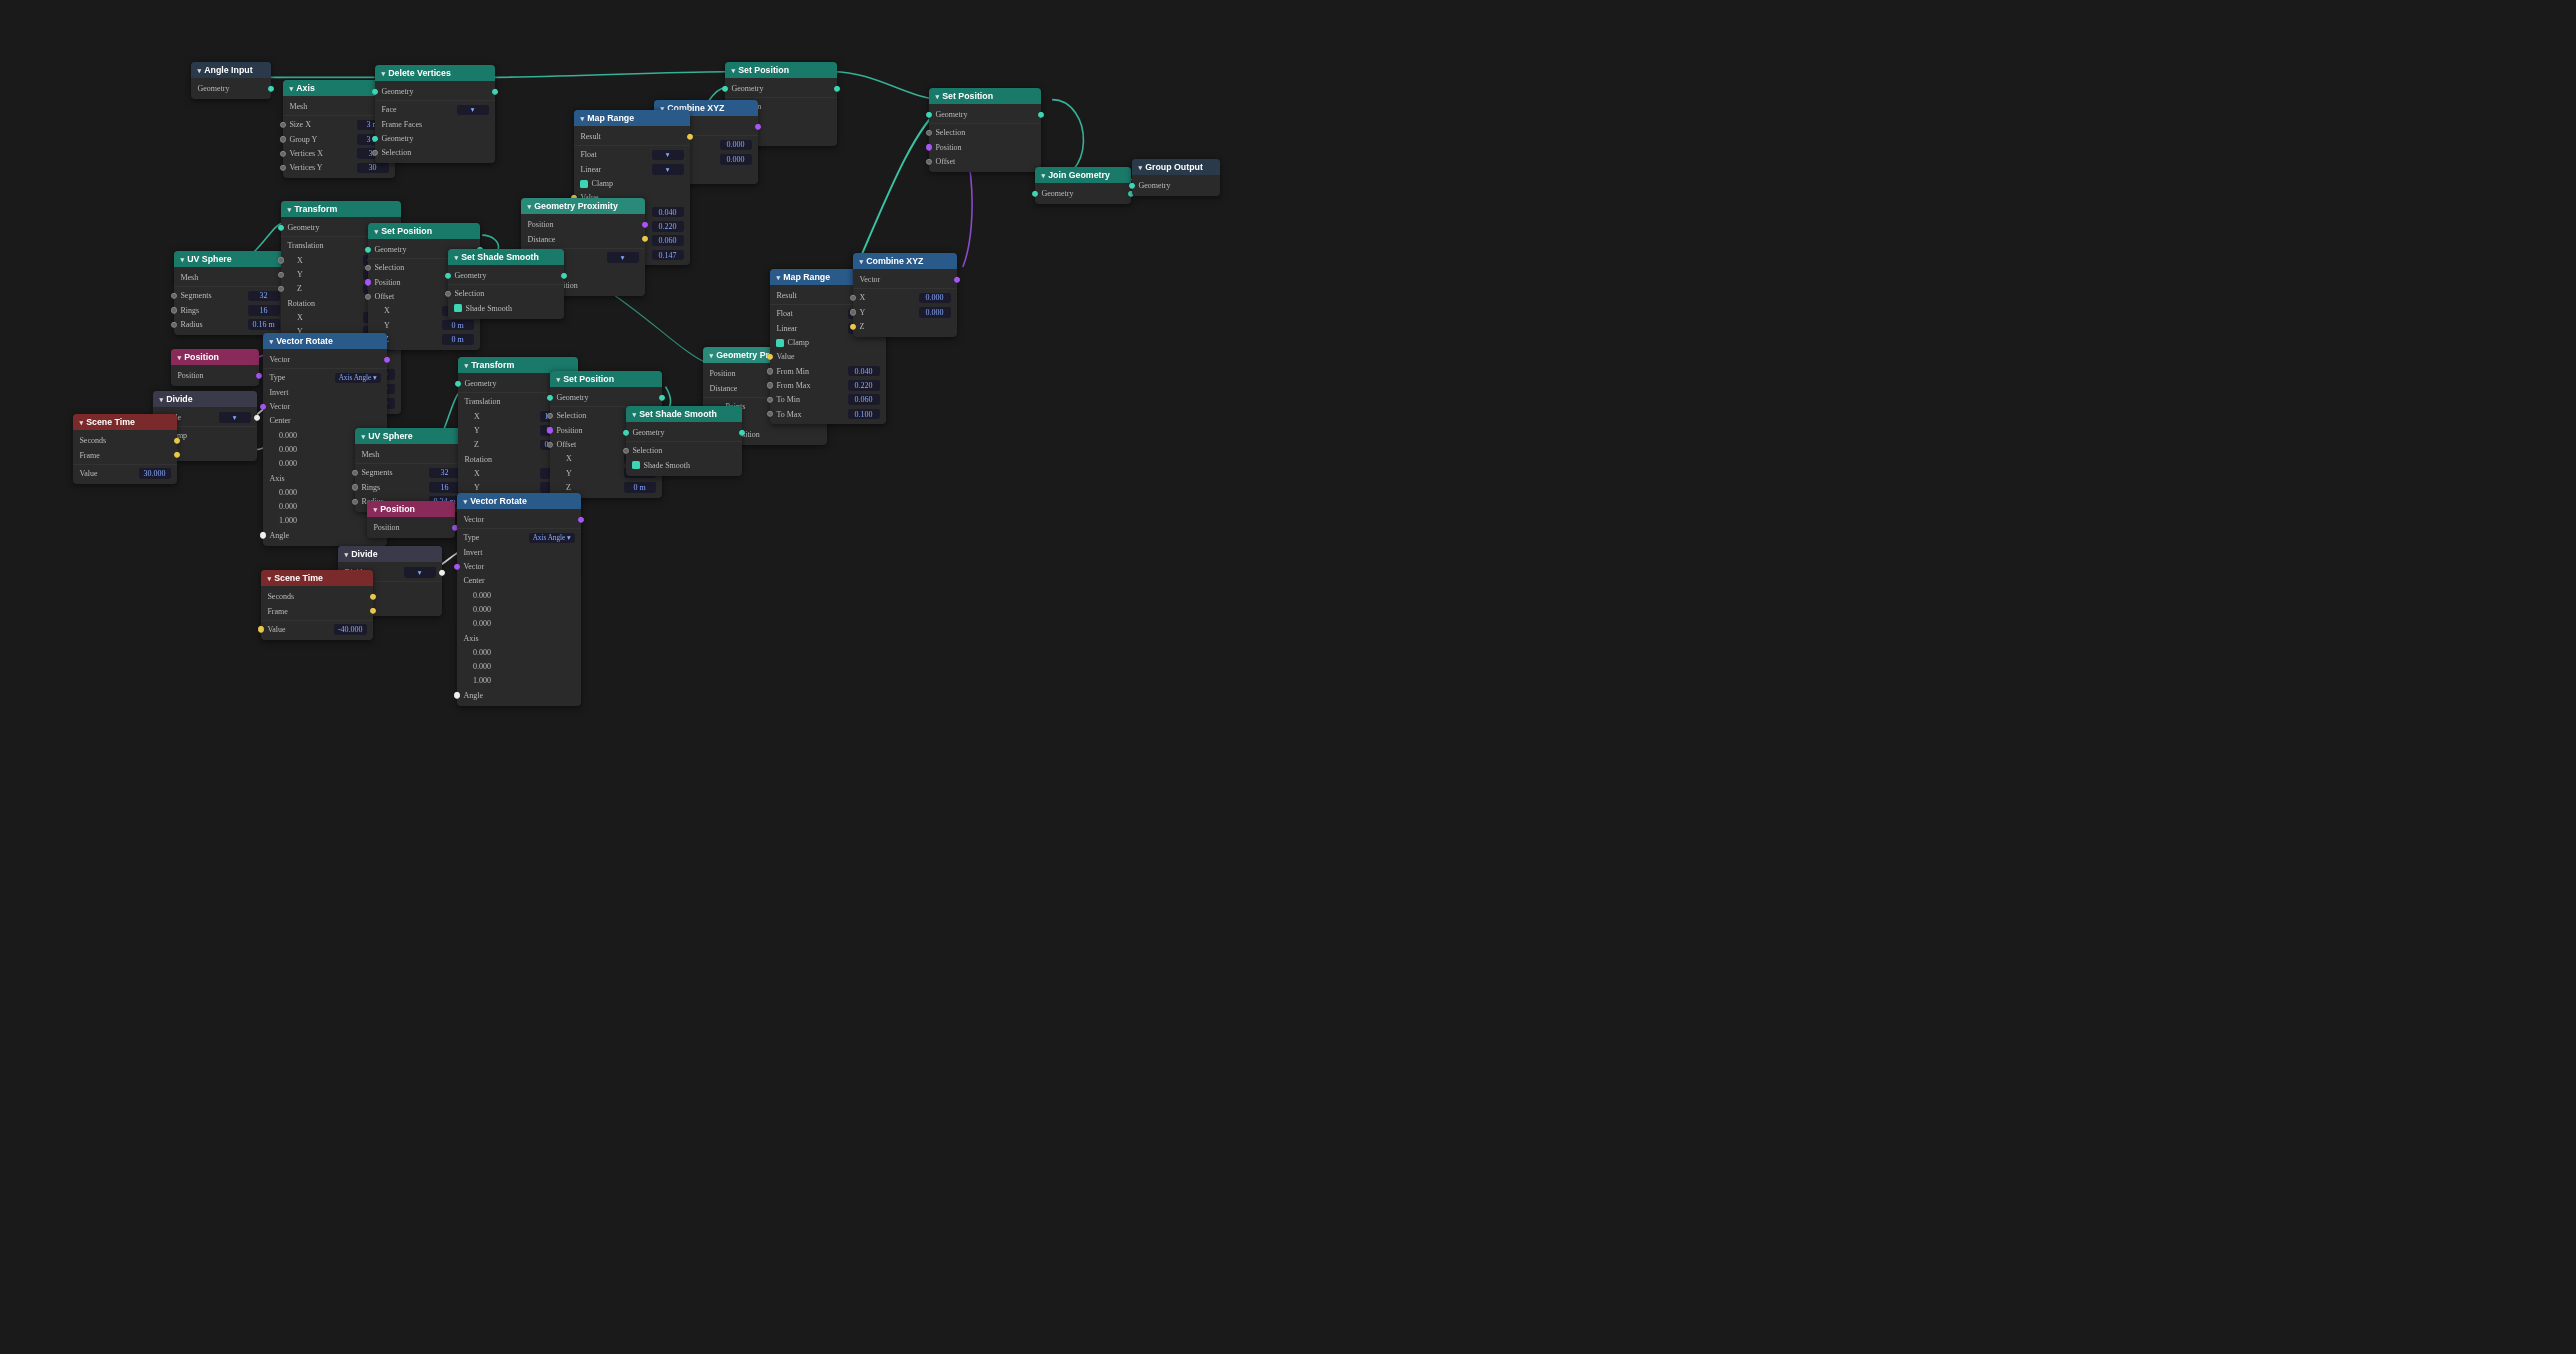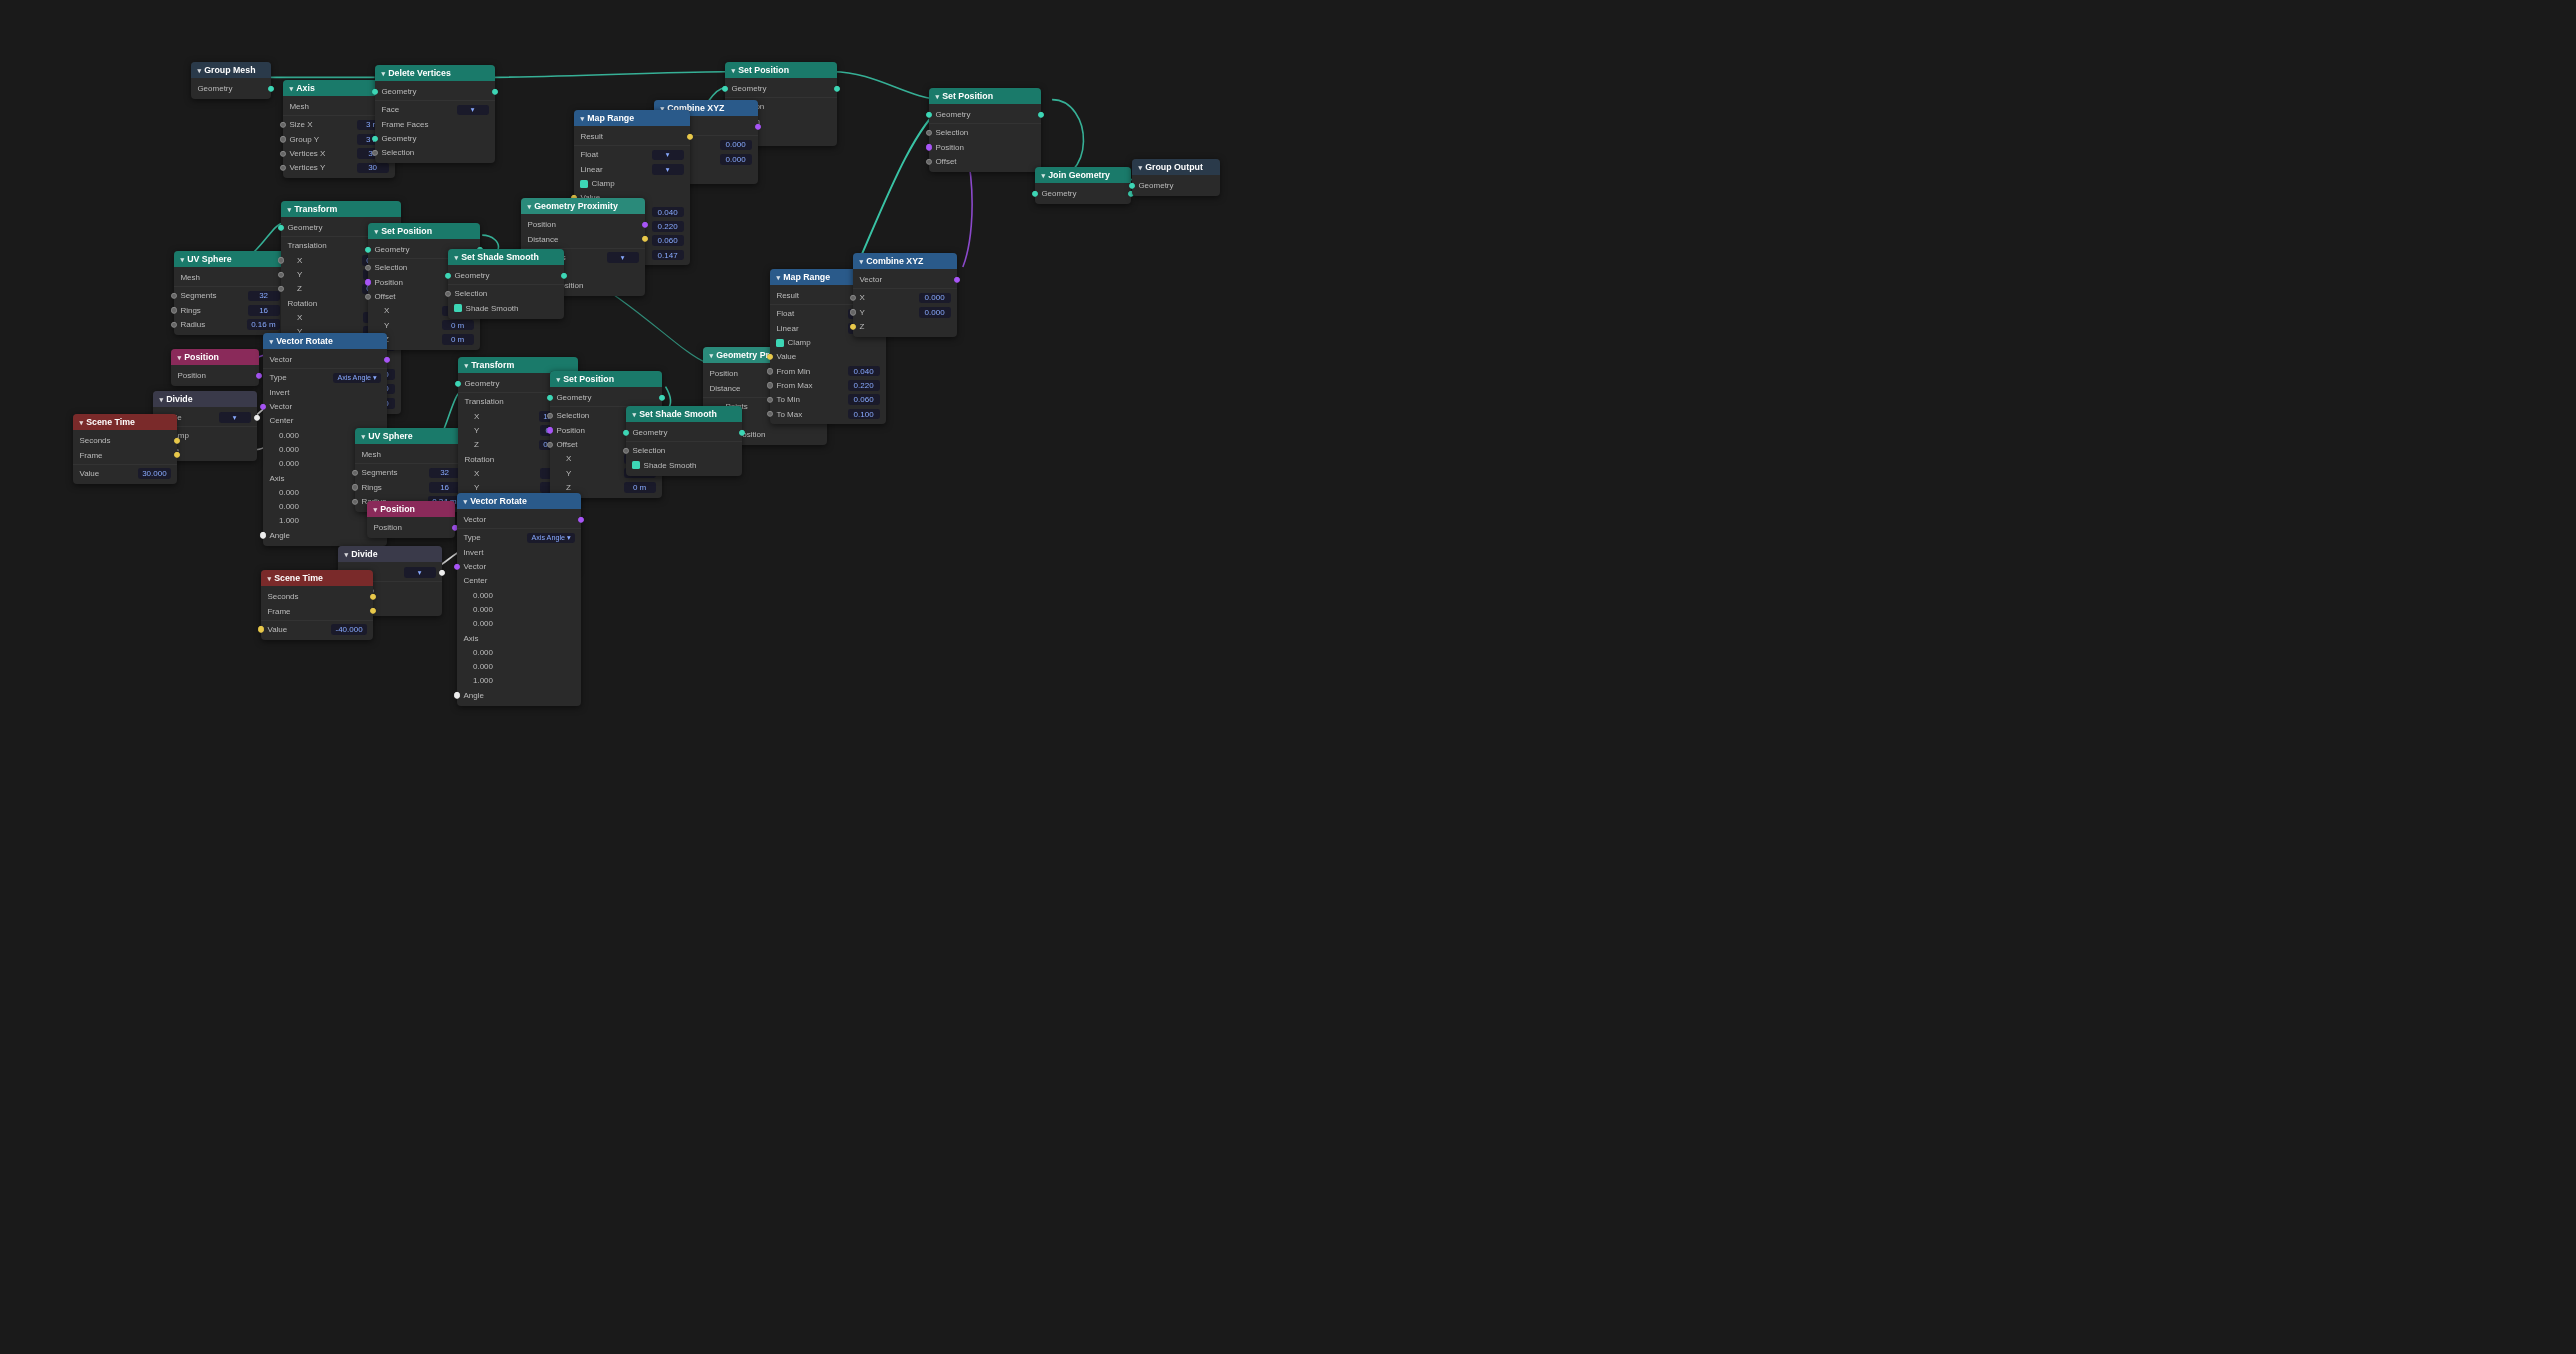--- a/index.html
+++ b/index.html
@@ -42,20 +42,21 @@
       display: flex;
       align-items: center;
       gap: 3.2px;
     }
     .node-header .caret {
       font-size: 7.2px;
       opacity: 0.8;
     }
     .node-body {
       padding: 3.2px 0;
+      font-family: Liberation Serif, serif;
     }
     .node-row {
       display: flex;
       align-items: center;
       padding: 1.6px 6.4px;
       font-size: 8px;
       color: #bbb;
       position: relative;
       min-height: 14.3px;
     }
@@ -175,21 +176,21 @@
     <path d="M 718 640 C 750 600, 600 570, 547 565" stroke="#a855f7" stroke-width="2" fill="none" opacity="0.8"></path>
 
     <path d="M 705 330 C 800 380, 850 440, 886 455" stroke="#3dd6b5" stroke-width="1.5" fill="none" opacity="0.6"></path>
 
     <path d="M 282 553 C 310 570, 325 565, 335 560" stroke="#ccc" stroke-width="1.5" fill="none" opacity="0.7"></path>
   </svg>
 
   <div class="node" style="left:191px; top:62px; min-width:80px;">
     <div class="node-header hdr-dark">
       <span class="caret">▾</span>
-      <span>Group Mesh</span>
+      <span>Angle Input</span>
     </div>
     <div class="node-body">
       <div class="node-row output">
         <span class="label">Geometry</span>
         <span class="socket right teal"></span>
       </div>
     </div>
   </div>
 
   <div class="node" style="left:283px; top:80px; min-width:112px;">

